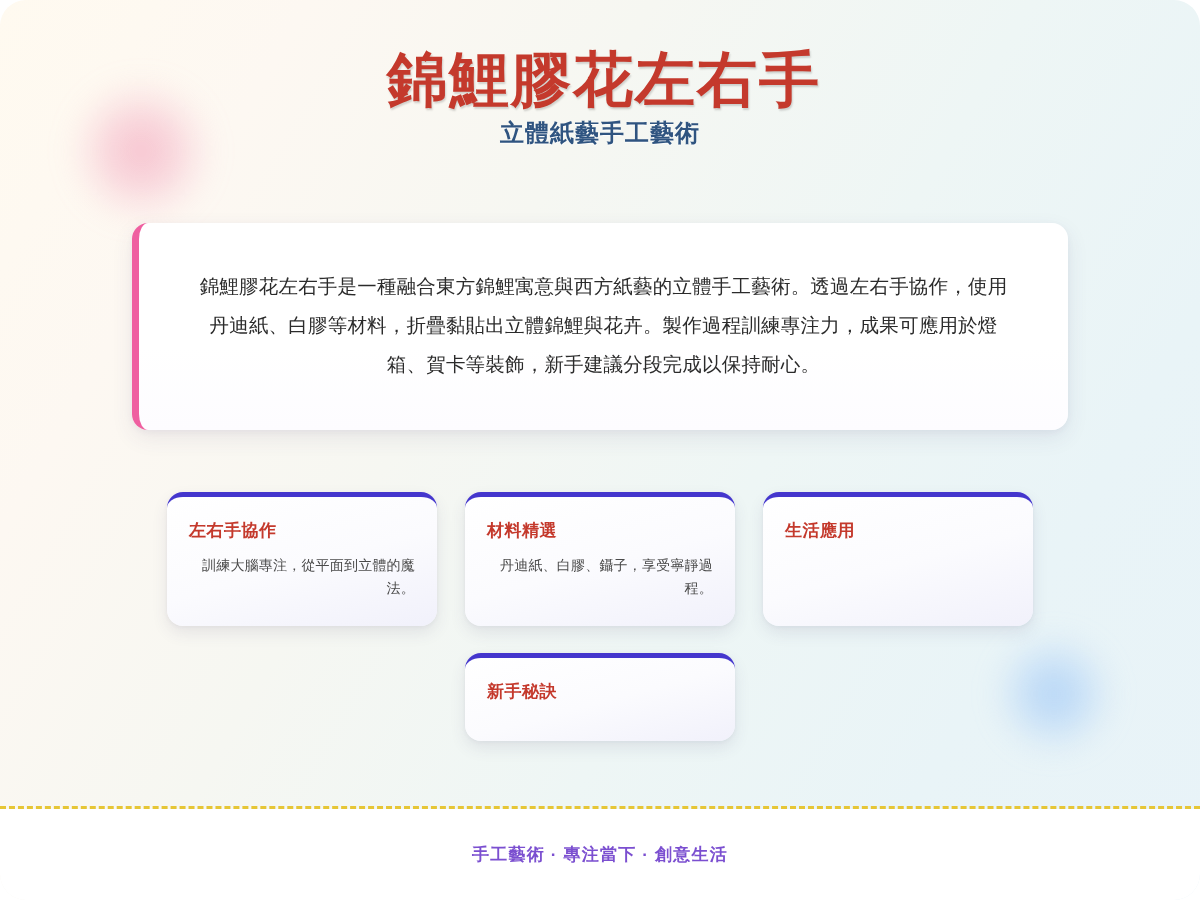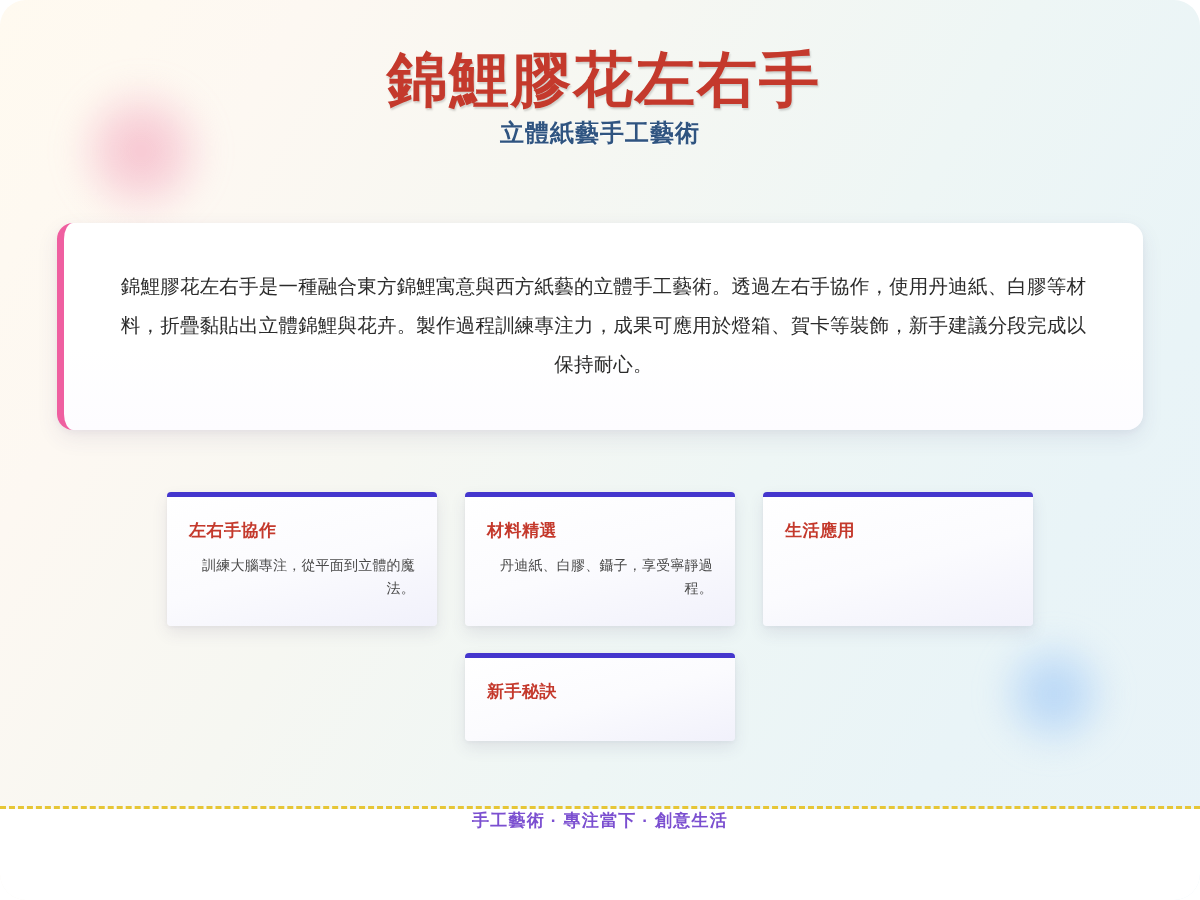--- a/index.html
+++ b/index.html
@@ -95,21 +95,21 @@
     letter-spacing: 1px;
     color: #2f5480;
     text-shadow: 0 1px 1px rgba(255,255,255,0.8);
   }
 
   
   .desc-wrap {
     position: relative;
     z-index: 10;
     margin: 74px auto 0 auto;
-    width: 1086px;
+    width: 936px;
   }
   .desc-card {
     position: relative;
     box-sizing: border-box;
     background: linear-gradient(180deg, #ffffff 0%, #ffffff 60%, #fdfcff 100%);
     border-left: 7px solid #ef5fa0;
     border-radius: 16px;
     padding: 44px 56px 46px 56px;
     box-shadow: 0 8px 22px rgba(70,60,110,0.09),
                 0 2px 6px rgba(70,60,110,0.05);
@@ -132,21 +132,21 @@
     display: flex;
     flex-wrap: wrap;
     gap: 27px 28px;
     justify-content: center;
   }
   .feature-card {
     box-sizing: border-box;
     width: 270px;
     background: linear-gradient(165deg, #ffffff 0%, #fbfbfe 52%, #f1f1fb 100%);
     border-top: 5px solid #4436cd;
-    border-radius: 4px;
+    border-radius: 16px;
     padding: 22px 22px 26px 22px;
     box-shadow: 0 7px 16px rgba(70,60,110,0.10),
                 0 1px 4px rgba(70,60,110,0.06);
   }
   .feature-title {
     margin: 0 0 12px 0;
     font-size: 17px;
     font-weight: 700;
     color: #c4392c;
     letter-spacing: 0.5px;
@@ -170,20 +170,21 @@
   }
   .footer-divider {
     width: 100%;
     height: 0;
     border-top: 3px dashed #e6c636;
   }
   .footer-bar {
     background: #ffffff;
     height: 91px;
     display: flex;
+    align-items: center;
     justify-content: center;
     border-radius: 0 0 26px 26px;
   }
   .footer-text {
     margin: 0;
     font-size: 17px;
     font-weight: 700;
     color: #7b4fd0;
     letter-spacing: 1.2px;
   }

